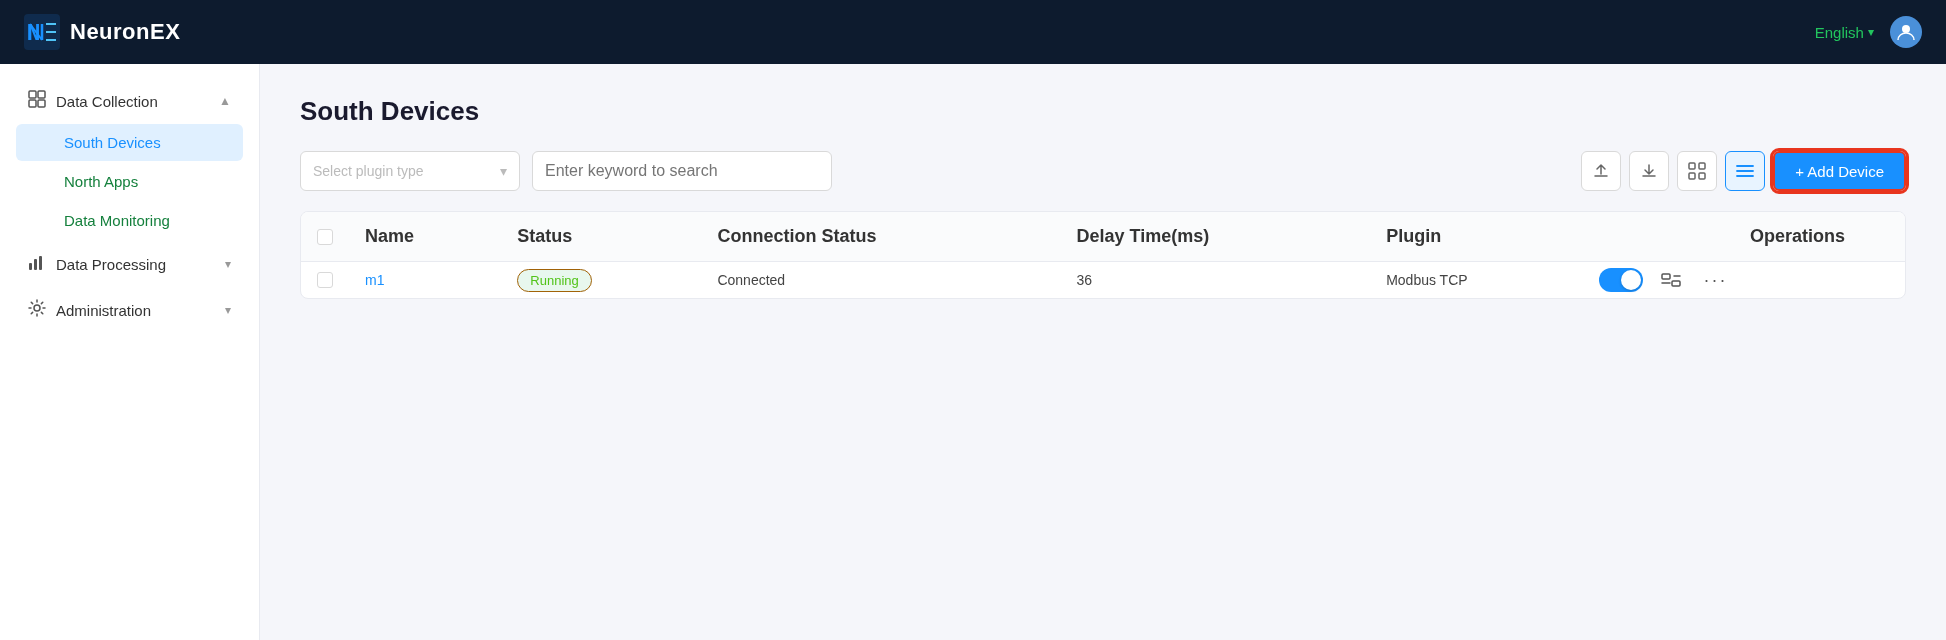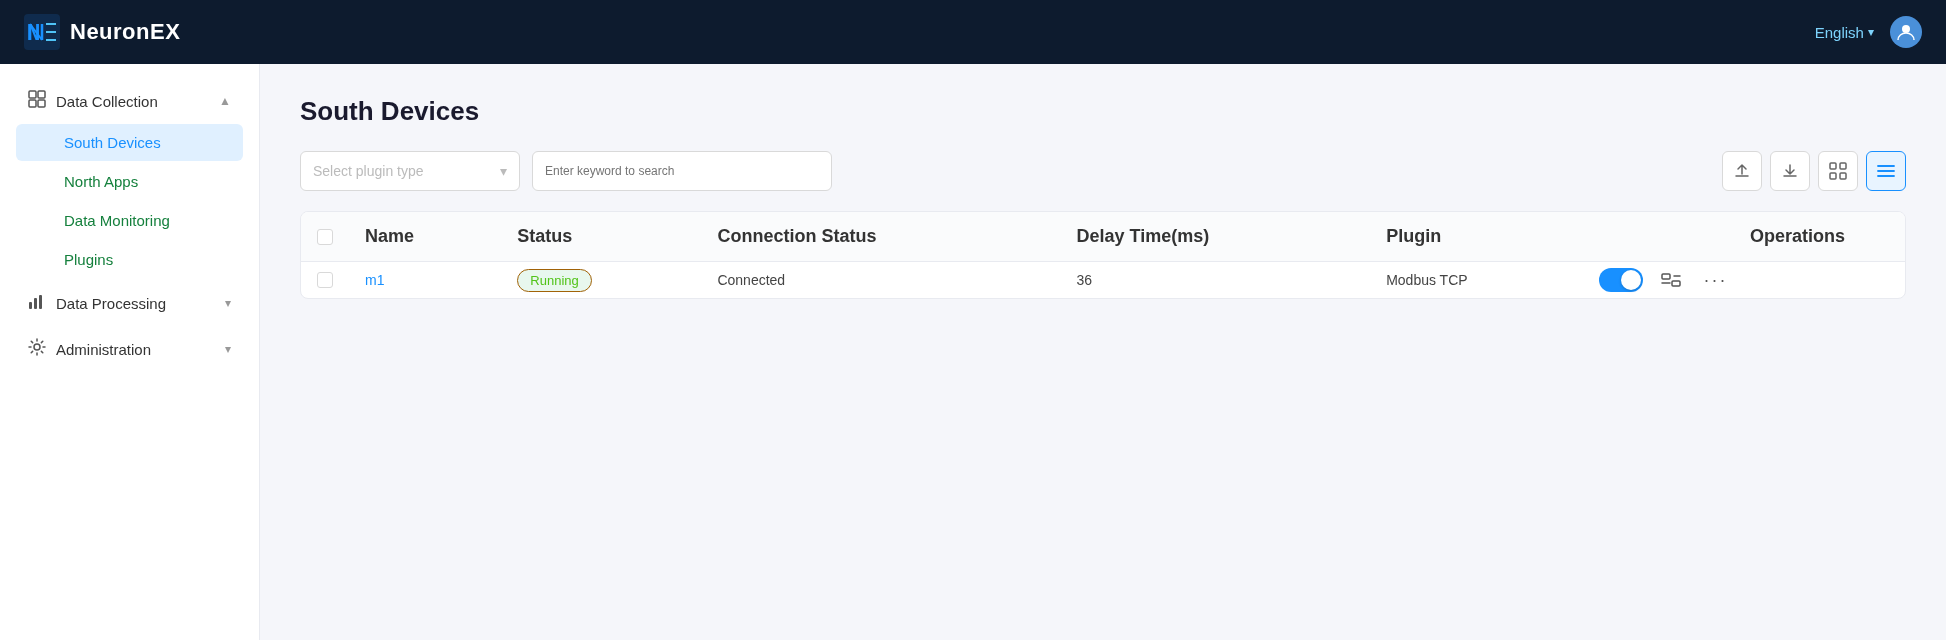--- a/index.html
+++ b/index.html
@@ -30,21 +30,21 @@
       font-weight: 700;
       letter-spacing: 0.5px;
       text-align: center;
     }
     .header-right {
       display: flex;
       align-items: center;
       gap: 16px;
     }
     .lang-selector {
-      color: #7dd3fc;
+      color: #22c55e;
       font-size: 15px;
       display: flex;
       align-items: center;
       gap: 4px;
       cursor: pointer;
     }
     .chevron-down {
       font-size: 12px;
     }
     .avatar-icon {
@@ -159,21 +159,21 @@
       padding: 0 12px;
       font-size: 14px;
       color: #bbb;
       background: white;
       display: flex;
       align-items: center;
     }
     .search-input-wrap input {
       border: none;
       outline: none;
-      font-size: 12px;
+      font-size: 16px;
       color: #999;
       width: 100%;
       background: transparent;
     }
     .toolbar-spacer { flex: 1; }
     .toolbar-icons {
       display: flex;
       align-items: center;
       gap: 8px;
     }
@@ -352,21 +352,20 @@
               <rect x="10" y="10" width="7" height="7" rx="1" stroke="#555" stroke-width="1.5"></rect>
             </svg>
           </span>
           <span>Data Collection</span>
         </div>
         <span class="sidebar-chevron">▲</span>
       </div>
       <div class="sidebar-item active">South Devices</div>
       <div class="sidebar-item">North Apps</div>
       <div class="sidebar-item">Data Monitoring</div>
-      <div class="sidebar-item">Plugins</div>
     </div>
 
     <div class="sidebar-section">
       <div class="sidebar-section-header">
         <div class="section-left">
           <span class="sidebar-section-icon">
             <svg width="18" height="18" viewBox="0 0 18 18" fill="none">
               <rect x="1" y="10" width="3" height="7" rx="1" fill="#555"></rect>
               <rect x="6" y="6" width="3" height="11" rx="1" fill="#555"></rect>
               <rect x="11" y="3" width="3" height="14" rx="1" fill="#555"></rect>
@@ -429,20 +428,21 @@
             <rect x="11" y="11" width="6" height="6" rx="1" stroke="#666" stroke-width="1.5"></rect>
           </svg>
         </div>
         <div class="toolbar-icon-btn active" title="List View">
           <svg width="18" height="18" viewBox="0 0 18 18" fill="none">
             <line x1="1" y1="4" x2="17" y2="4" stroke="#1890ff" stroke-width="1.8" stroke-linecap="round"></line>
             <line x1="1" y1="9" x2="17" y2="9" stroke="#1890ff" stroke-width="1.8" stroke-linecap="round"></line>
             <line x1="1" y1="14" x2="17" y2="14" stroke="#1890ff" stroke-width="1.8" stroke-linecap="round"></line>
           </svg>
         </div>
+        <button class="add-device-btn">+ Add Device</button>
       </div>
     </div>
 
     <div class="table-container">
       <table class="table">
         <thead>
           <tr>
             <th class="checkbox-cell">
               <div class="checkbox"></div>
             </th>

